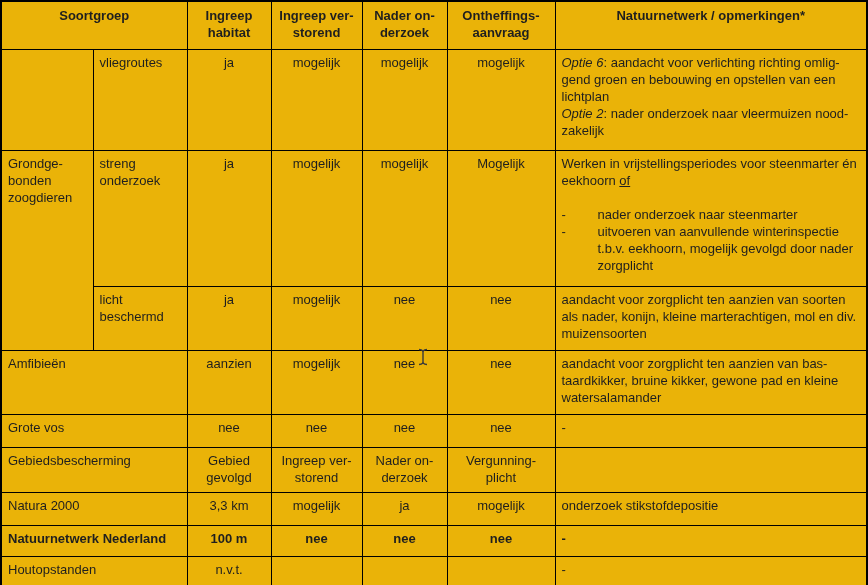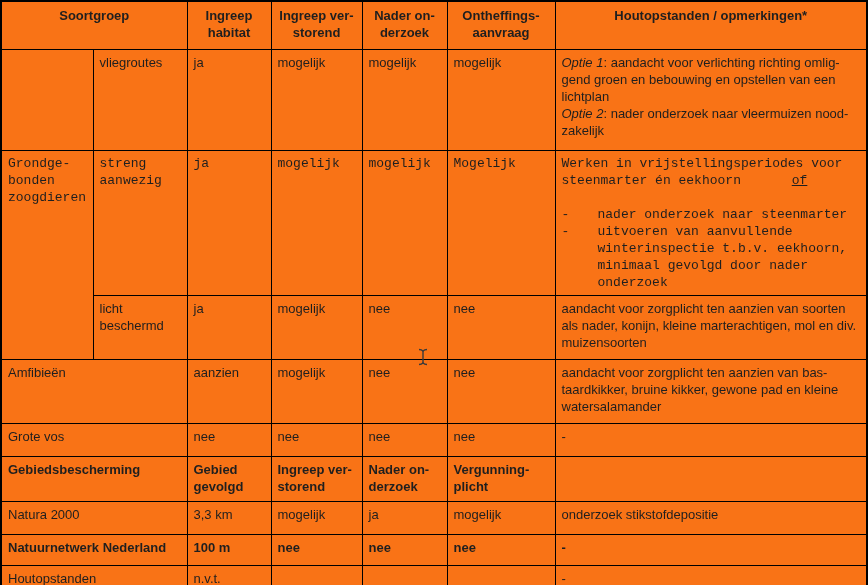--- a/index.html
+++ b/index.html
@@ -1,20 +1,20 @@
 <!DOCTYPE html>
 <html><head>
 <meta charset="utf-8">
 <style>
   html, body { margin: 0; padding: 0; background: #ffffff; }
   .page {
     position: relative;
     width: 868px;
     height: 585px;
-    background: #f97316;
+    background: #eab308;
     font-family: "Liberation Sans", "DejaVu Sans", sans-serif;
     color: #1f1f1f;
     box-sizing: border-box;
   }
   table.main {
     border-collapse: collapse;
     table-layout: fixed;
     width: 866px;
     margin: 0;
     border: 2px solid #000;
@@ -23,27 +23,27 @@
     border: 1px solid #000;
     vertical-align: top;
     padding: 4px 6px;
     font-size: 13px;
     line-height: 17px;
     color: #1f1f1f;
     overflow: hidden;
     word-wrap: break-word;
   }
   th { font-weight: bold; text-align: center; padding-top: 5px; }
-  .c { }
-  .b { font-weight: bold; }
+  .c { text-align: center; }
+  .b { font-weight: normal; }
   .i { font-style: italic; }
-  .u { text-decoration: underline; margin-left: 43px; }
+  .u { text-decoration: underline; }
   tr.r-head   { height: 48px; }
   tr.r-vlieg  { height: 101px; }
-  tr.r-streng { height: 136px; font-family: Liberation Mono, monospace; }
+  tr.r-streng { height: 136px; }
   tr.r-licht  { height: 64px; padding-left: 28px; }
   tr.r-amf    { height: 64px; }
   tr.r-vos    { height: 33px; }
   tr.r-gebied { height: 45px; }
   tr.r-nat    { height: 33px; }
   tr.r-nnn    { height: 31px; font-weight: bold; }
   tr.r-hout   { height: 40px; }
   .dash-list { margin-top: 17px; }
   .dli { display: flex; }
   .dli .dash { flex: 0 0 36px; }
@@ -72,53 +72,53 @@
       <col style="width:312px">
     </colgroup>
 
     <tbody>
         <tr class="r-head">
       <th colspan="2">Soortgroep</th>
       <th>Ingreep habitat</th>
       <th>Ingreep ver-storend</th>
       <th>Nader on-derzoek</th>
       <th>Ontheffings-aanvraag</th>
-      <th>Houtopstanden / opmerkingen*</th>
+      <th>Natuurnetwerk / opmerkingen*</th>
     </tr>
 
     <tr class="r-vlieg">
       <td></td>
       <td>vliegroutes</td>
       <td class="c">ja</td>
       <td class="c">mogelijk</td>
       <td class="c">mogelijk</td>
       <td class="c">mogelijk</td>
       <td>
-        <div><span class="i">Optie 1</span><span>: aandacht voor verlichting richting omlig-gend groen en bebouwing en opstellen van een lichtplan</span></div>
+        <div><span class="i">Optie 6</span><span>: aandacht voor verlichting richting omlig-gend groen en bebouwing en opstellen van een lichtplan</span></div>
         <div><span class="i">Optie 2</span><span>: nader onderzoek naar vleermuizen nood-zakelijk</span></div>
       </td>
     </tr>
 
     <tr class="r-streng">
       <td rowspan="2">Grondge-bonden zoogdieren</td>
-      <td>streng aanwezig</td>
+      <td>streng onderzoek</td>
       <td class="c">ja</td>
       <td class="c">mogelijk</td>
       <td class="c">mogelijk</td>
       <td class="c">Mogelijk</td>
       <td>
         <div><span>Werken in vrijstellingsperiodes voor steenmarter én eekhoorn </span><span class="u">of</span></div>
         <div class="dash-list">
           <div class="dli">
                 <span class="dash">-</span>
                 <span class="dli-text">nader onderzoek naar steenmarter</span>
               </div>
           <div class="dli">
                 <span class="dash">-</span>
-                <span class="dli-text">uitvoeren van aanvullende winterinspectie t.b.v. eekhoorn, minimaal gevolgd door nader onderzoek</span>
+                <span class="dli-text">uitvoeren van aanvullende winterinspectie t.b.v. eekhoorn, mogelijk gevolgd door nader zorgplicht</span>
               </div>
         </div>
       </td>
     </tr>
 
     <tr class="r-licht">
       <td>licht beschermd</td>
       <td class="c">ja</td>
       <td class="c">mogelijk</td>
       <td class="c">nee</td>

